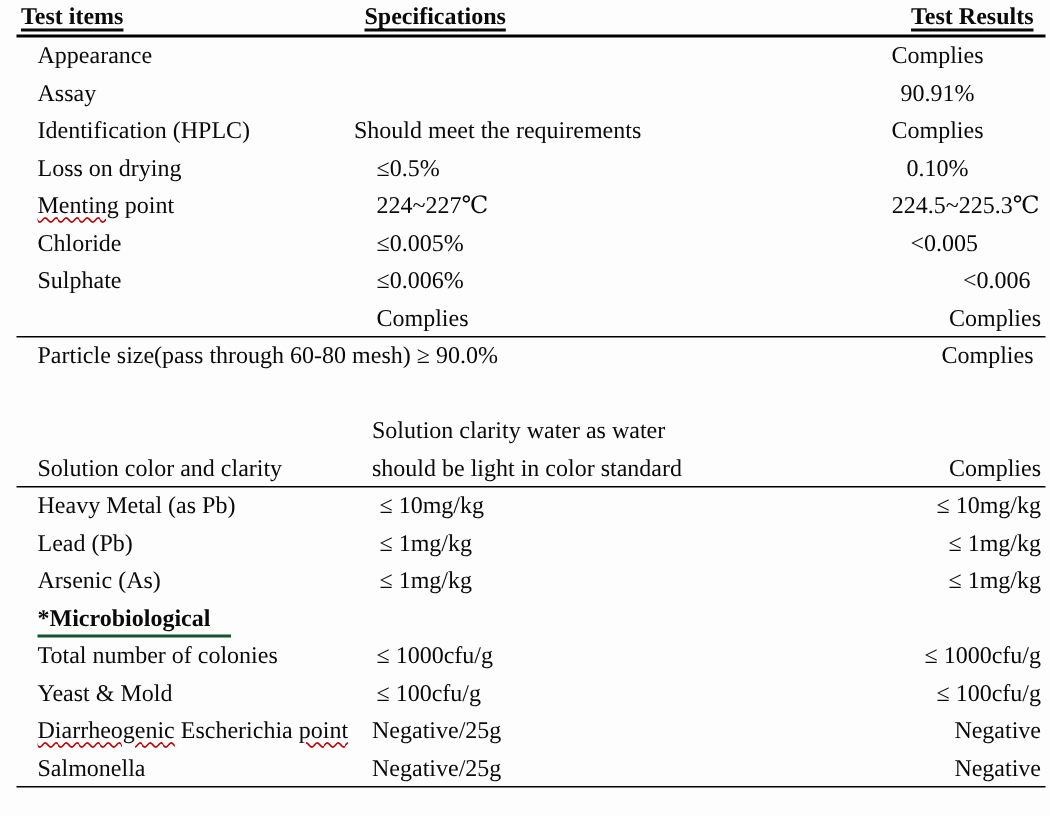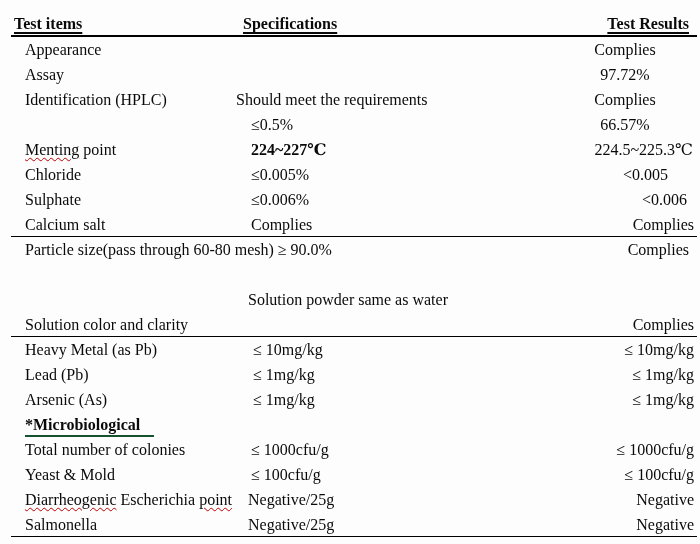--- a/index.html
+++ b/index.html
@@ -2,21 +2,21 @@
 <html><head>
 <meta charset="utf-8">
 <style>
   html,body{margin:0;padding:0;}
   body{
     width:700px;height:544px;overflow:hidden;
     background:#fdfdfd;color:#0a0a0a;
     font-family:"Liberation Serif","DejaVu Serif",serif;
     font-size:16px;
   }
-  .doc{position:relative;width:700px;height:468px;padding-top:12px;box-sizing:border-box;}
+  .doc{position:relative;width:700px;height:468px;padding-top:0;box-sizing:border-box;}
   .tbl{position:relative;margin:0 3px 0 11px;}
 
   
   .hrow{position:relative;height:23px;border-bottom:2px solid #000;}
   .hcell{
     position:absolute;bottom:2px;white-space:nowrap;font-weight:bold;
     text-decoration:underline;text-decoration-thickness:1.5px;text-underline-offset:3px;
   }
   .hc-item{left:3px;}
   .hc-spec{left:232px;}
@@ -56,58 +56,59 @@
       <div class="hcell hc-result">Test Results</div>
     </div>
 
     <div id="rows">
         <div class="row">
           <div class="cell cell-item">Appearance</div>
           <div class="cell cell-result center">Complies</div>
         </div>
         <div class="row">
           <div class="cell cell-item">Assay</div>
-          <div class="cell cell-result center">97.72%</div>
+          <div class="cell cell-result center">90.91%</div>
         </div>
         <div class="row">
           <div class="cell cell-item">Identification (HPLC)</div>
           <div class="cell cell-spec" style="left: 225px;">Should meet the requirements</div>
           <div class="cell cell-result center">Complies</div>
         </div>
         <div class="row">
+          <div class="cell cell-item">Loss on drying</div>
           <div class="cell cell-spec" style="left: 240px;">≤0.5%</div>
-          <div class="cell cell-result center">66.57%</div>
+          <div class="cell cell-result center">0.10%</div>
         </div>
         <div class="row">
           <div class="cell cell-item"><span class="misspelled" style="text-decoration-color: rgb(192, 0, 0);">Menting</span> point</div>
-          <div class="cell cell-spec" style="left: 240px; font-weight: bold;">224~227℃</div>
+          <div class="cell cell-spec" style="left: 240px;">224~227℃</div>
           <div class="cell cell-result" style="right: 4px;">224.5~225.3℃</div>
         </div>
         <div class="row">
           <div class="cell cell-item">Chloride</div>
           <div class="cell cell-spec" style="left: 240px;">≤0.005%</div>
-          <div class="cell cell-result" style="right: 29px;">&lt;0.005</div>
+          <div class="cell cell-result" style="right: 45px;">&lt;0.005</div>
         </div>
         <div class="row">
           <div class="cell cell-item">Sulphate</div>
           <div class="cell cell-spec" style="left: 240px;">≤0.006%</div>
           <div class="cell cell-result" style="right: 10px;">&lt;0.006</div>
         </div>
         <div class="row rule">
-          <div class="cell cell-item">Calcium salt</div>
           <div class="cell cell-spec" style="left: 240px;">Complies</div>
           <div class="cell cell-result">Complies</div>
         </div>
         <div class="row">
           <div class="cell cell-item">Particle size(pass through 60-80 mesh) ≥ 90.0%</div>
           <div class="cell cell-result" style="right: 8px;">Complies</div>
         </div>
         <div class="row rule twoline" style="margin-top: 25px;">
           <div class="cell cell-item second-line">Solution color and clarity</div>
-          <div class="cell cell-spec" style="left: 237px; top: 0px;">Solution powder same as water</div>
+          <div class="cell cell-spec" style="left: 237px; top: 0px;">Solution clarity water as water</div>
+          <div class="cell cell-spec" style="left: 237px; top: 25px;">should be light in color standard</div>
           <div class="cell cell-result second-line">Complies</div>
         </div>
         <div class="row">
           <div class="cell cell-item">Heavy Metal (as Pb)</div>
           <div class="cell cell-spec" style="left: 242px;">≤ 10mg/kg</div>
           <div class="cell cell-result">≤ 10mg/kg</div>
         </div>
         <div class="row">
           <div class="cell cell-item">Lead (Pb)</div>
           <div class="cell cell-spec" style="left: 242px;">≤ 1mg/kg</div>

